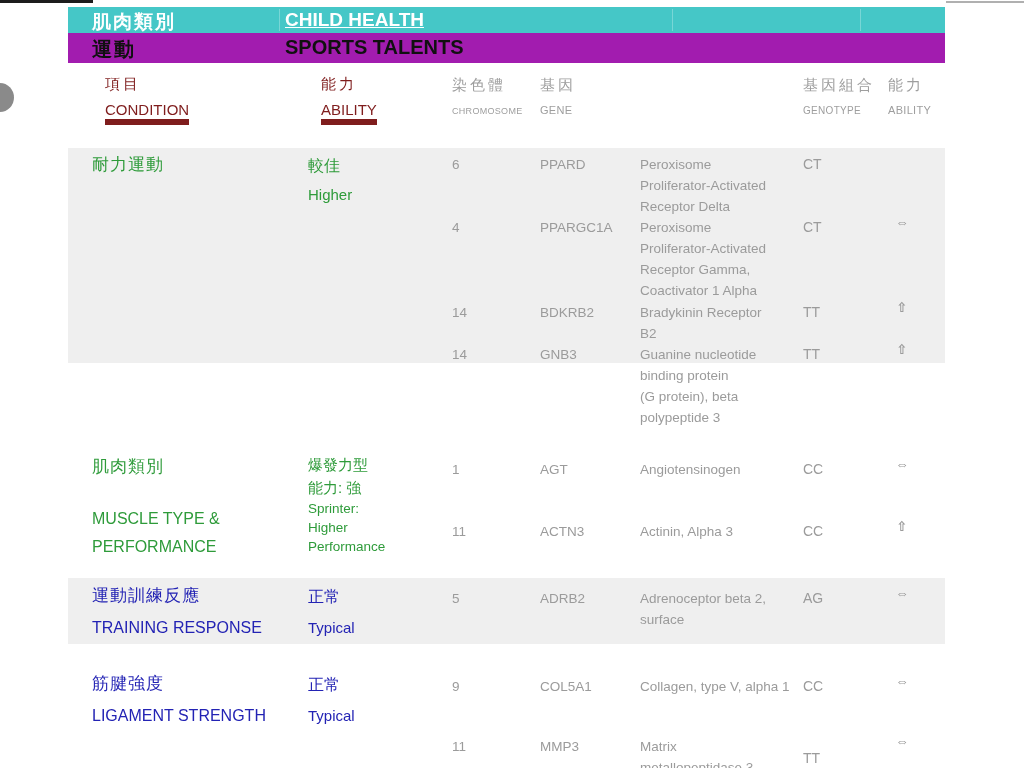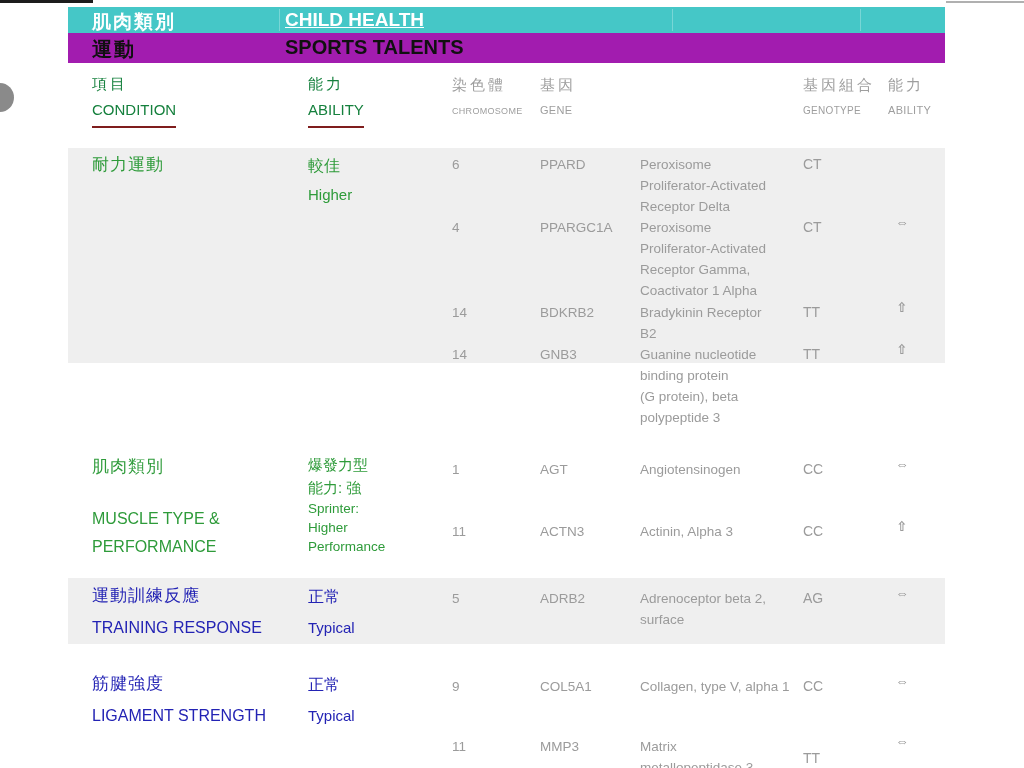--- a/index.html
+++ b/index.html
@@ -21,25 +21,25 @@
   .banner-zh{left:24px;letter-spacing:2px;}
   .banner-en{left:217px;text-decoration:underline;}
 
   
   .subtitle{left:68px;top:33px;width:877px;height:30px;background:#a21caf;}
   .sub-txt{position:absolute;top:3px;color:#101010;font-weight:bold;font-size:20px;white-space:nowrap;}
   .sub-zh{left:24px;letter-spacing:2px;}
   .sub-en{left:217px;}
 
   
-  .h-dark{color:#15803d;}
+  .h-dark{color:#7f1d1d;margin-left:13px;}
   .h-gray{color:#9e9e9e;}
   .zh-head{font-size:15px;letter-spacing:3px;white-space:nowrap;}
   .en-head{font-size:15px;white-space:nowrap;}
-  .underlined{border-bottom:2px solid #7f1d1d;padding-bottom:8px;}
+  .underlined{border-bottom:6px solid #7f1d1d;padding-bottom:1px;}
   .small-caps9{font-size:9px;letter-spacing:.3px;}
   .small-caps11{font-size:11px;letter-spacing:.3px;}
   .small-caps10{font-size:10px;letter-spacing:.3px;}
 
   
   .sec{position:absolute;left:68px;width:877px;}
   .sec.shade{background:#efefef;}
   .s1{top:148px;height:215px;}
   .s2{top:425px;height:153px;}
   .s3{top:578px;height:66px;}

